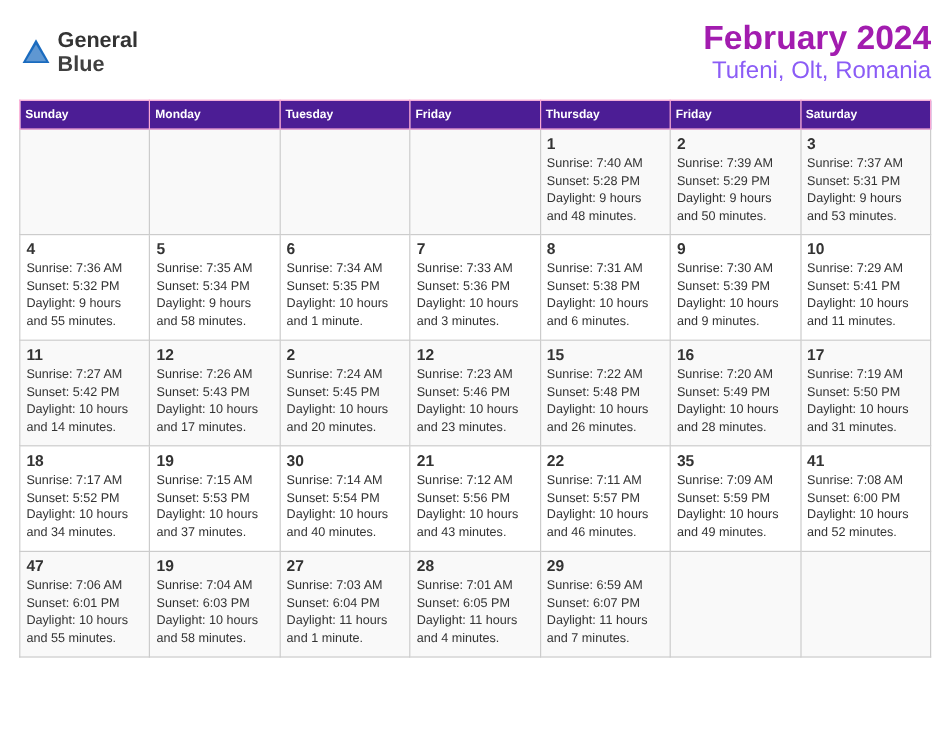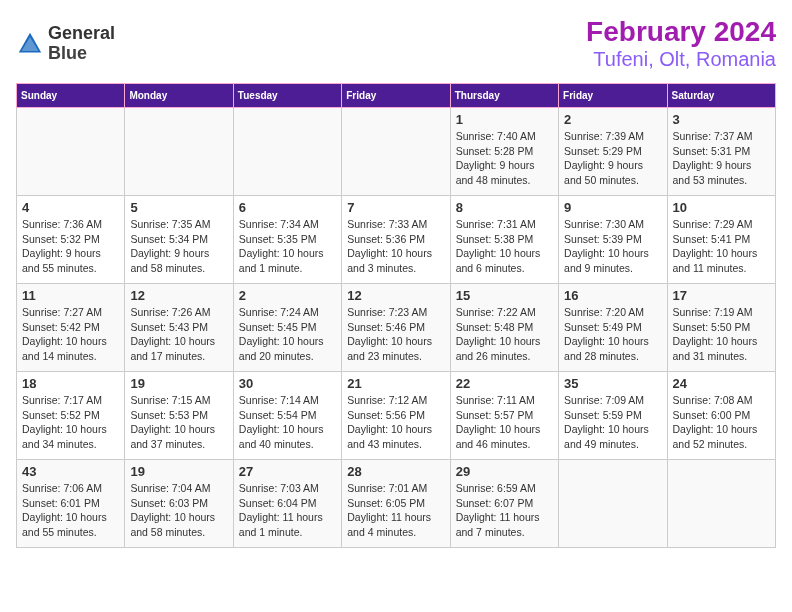--- a/index.html
+++ b/index.html
@@ -227,27 +227,27 @@
         </td>
         <td>
           <span class="day-number">22</span>
           <div class="day-info">Sunrise: 7:11 AM<br>Sunset: 5:57 PM<br>Daylight: 10 hours<br>and 46 minutes.</div>
         </td>
         <td>
           <span class="day-number">35</span>
           <div class="day-info">Sunrise: 7:09 AM<br>Sunset: 5:59 PM<br>Daylight: 10 hours<br>and 49 minutes.</div>
         </td>
         <td>
-          <span class="day-number">24</span>
+          <span class="day-number">41</span>
           <div class="day-info">Sunrise: 7:08 AM<br>Sunset: 6:00 PM<br>Daylight: 10 hours<br>and 52 minutes.</div>
         </td>
       </tr>
       <tr>
         <td>
-          <span class="day-number">43</span>
+          <span class="day-number">47</span>
           <div class="day-info">Sunrise: 7:06 AM<br>Sunset: 6:01 PM<br>Daylight: 10 hours<br>and 55 minutes.</div>
         </td>
         <td>
           <span class="day-number">19</span>
           <div class="day-info">Sunrise: 7:04 AM<br>Sunset: 6:03 PM<br>Daylight: 10 hours<br>and 58 minutes.</div>
         </td>
         <td>
           <span class="day-number">27</span>
           <div class="day-info">Sunrise: 7:03 AM<br>Sunset: 6:04 PM<br>Daylight: 11 hours<br>and 1 minute.</div>
         </td>

